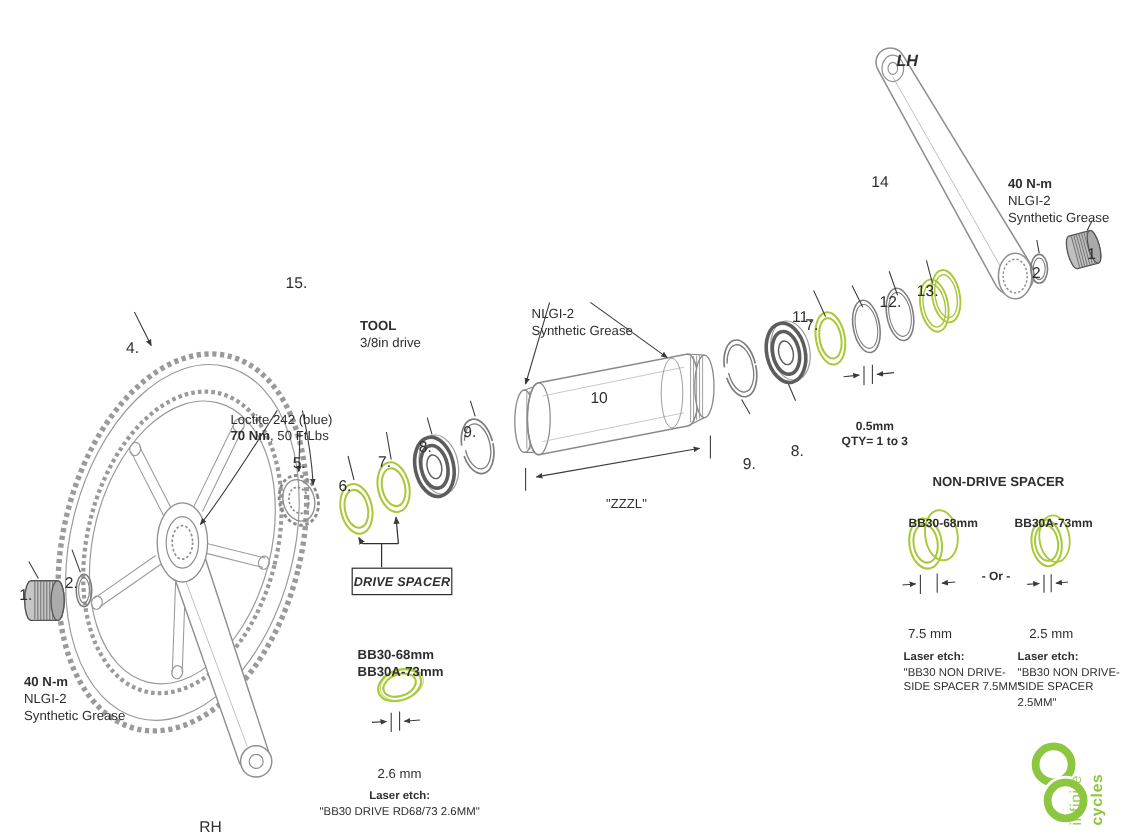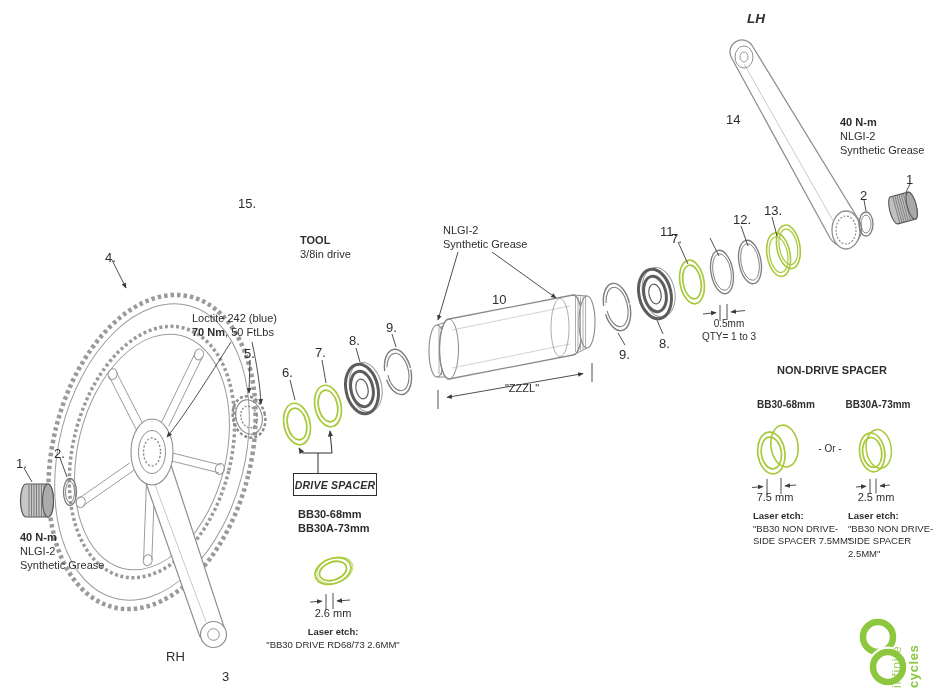--- a/index.html
+++ b/index.html
@@ -4,24 +4,24 @@
 <style>
   * { margin:0; padding:0; box-sizing:border-box; }
   html,body { background:#ffffff; }
   body {
     width:945px; height:700px; overflow:hidden;
     font-family:"Liberation Sans", sans-serif;
     color:#2e2e2e;
   }
   #stage { position:relative; width:945px; height:700px; background:#fff; }
   #art { position:absolute; left:0; top:0; }
-  .lbl { position:absolute; line-height:1.25; white-space:nowrap; }
+  .lbl { position:absolute; line-height:1.25; white-space:nowrap;margin-top:32px; }
   .num { font-size:13px; }
   .ann { font-size:11px; }
-  .sm  { font-size:10px; }
+  .sm  { font-size:10px;font-weight:bold; }
   .xs  { font-size:9.5px; }
   .b   { font-weight:bold; }
   .i   { font-style:italic; }
   .ctr { text-align:center; }
   .blk { white-space:normal; }
   .box {
     position:absolute; border:1.3px solid #2e2e2e; background:#fff;
     display:flex; align-items:center; justify-content:center;
     font-size:10.5px; font-weight:bold; letter-spacing:.2px;font-style:italic;
   }

